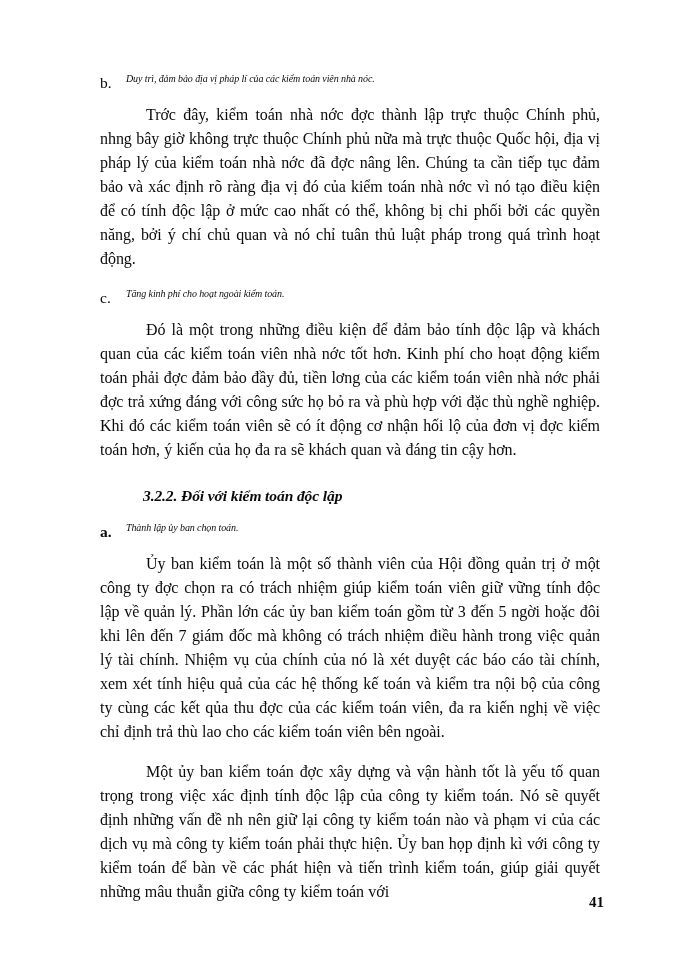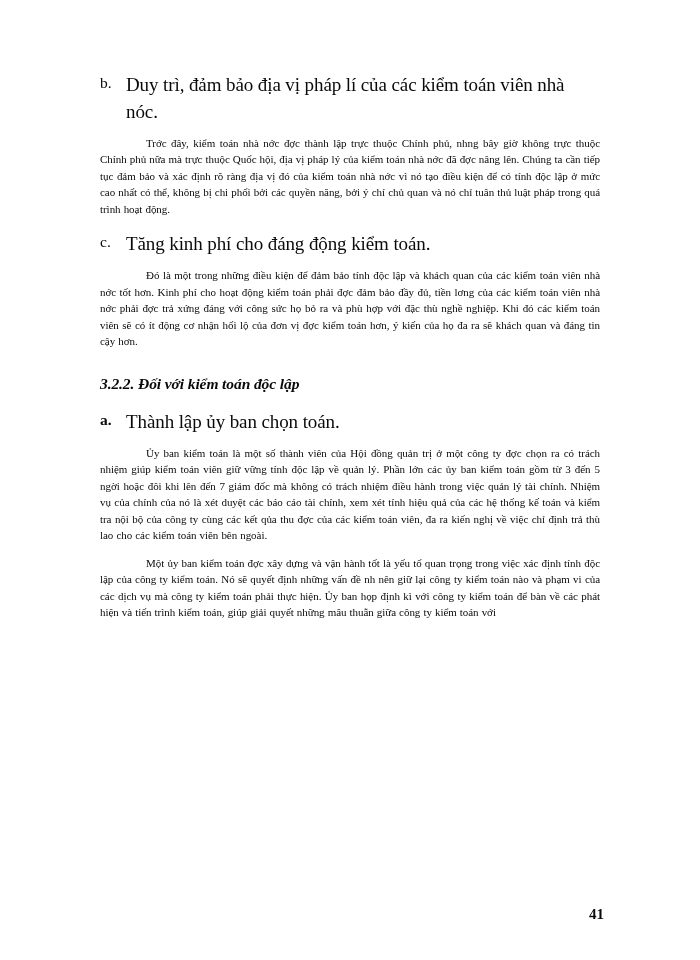--- a/index.html
+++ b/index.html
@@ -40,74 +40,76 @@
     flex: 0 0 auto;
     width: 26px;
     font-size: 15.5px;
     line-height: 1.42;
     font-style: normal;
     font-weight: 400;
   }
   .list-marker.bold { font-weight: 700; }
   .list-text {
     flex: 1 1 auto;
-    font-size: 19px;
+    font-style: italic;
+    font-size: 10px;
     line-height: 1.42;
     letter-spacing: -0.1px;
   }
 
   
   .section-heading {
     margin-top: 23px;
     font-weight: 700;
     font-style: italic;
     font-size: 15.5px;
     line-height: 1.42;
     letter-spacing: -0.1px;
+    margin-left: 43px;
   }
 
   
   .body-par {
     margin-top: 9px;
     text-align: justify;
     text-justify: inter-word;
-    font-size: 11px;
+    font-size: 16px;
     line-height: 1.50;
     text-indent: 46px;
     letter-spacing: -0.05px;
     word-spacing: 0.4px;
   }
   .body-par.tight { margin-top: 6px; font-family: Liberation Serif, serif; }
 
   
   .page-number {
     position: absolute;
     right: 96px;
-    bottom: 38px;
+    bottom: 50px;
     font-size: 15px;
     font-weight: 700;
     line-height: 1;
   }
 </style>
 </head>
 <body>
 
 <div class="page">
   <div class="content">
 
     <div class="list-item first">
       <span class="list-marker">b.</span>
       <span class="list-text">Duy trì, đảm bảo địa vị pháp lí của các kiểm toán viên nhà nóc.</span>
     </div>
 
     <p class="body-par">Trớc  đây, kiểm toán nhà nớc  đợc  thành lập trực thuộc Chính phủ, nhng  bây giờ không trực thuộc Chính phủ nữa mà trực thuộc Quốc hội, địa vị pháp lý của kiểm toán nhà nớc  đã đợc  nâng lên. Chúng ta cần tiếp tục đảm bảo và xác định rõ ràng địa vị đó của kiểm toán nhà nớc  vì nó tạo điều kiện để có tính độc lập ở mức cao nhất có thể, không bị chi phối bởi các quyền năng, bởi ý chí chủ quan và nó chỉ tuân thủ luật pháp trong quá trình hoạt động.</p>
 
     <div class="list-item">
       <span class="list-marker">c.</span>
-      <span class="list-text">Tăng kinh phí cho đáng động kiểm toán.</span>
+      <span class="list-text">Tăng kinh phí cho hoạt ngoài kiểm toán.</span>
     </div>
 
     <p class="body-par">Đó là một trong những điều kiện để đảm bảo tính độc lập và khách quan của các kiểm toán viên nhà nớc  tốt hơn. Kinh phí cho hoạt động kiểm toán phải đợc  đảm bảo đầy đủ, tiền lơng  của các kiểm toán viên nhà nớc  phải đợc  trả xứng đáng với công sức họ bỏ ra và phù hợp với đặc thù nghề nghiệp. Khi đó các kiểm toán viên sẽ có ít động cơ nhận hối lộ của đơn vị đợc  kiểm toán hơn, ý kiến của họ đa ra sẽ khách quan và đáng tin cậy hơn.</p>
 
     <div class="section-heading">3.2.2. Đối với kiểm toán độc lập</div>
 
     <div class="list-item">
       <span class="list-marker bold">a.</span>
       <span class="list-text">Thành lập ủy ban chọn toán.</span>
     </div>

